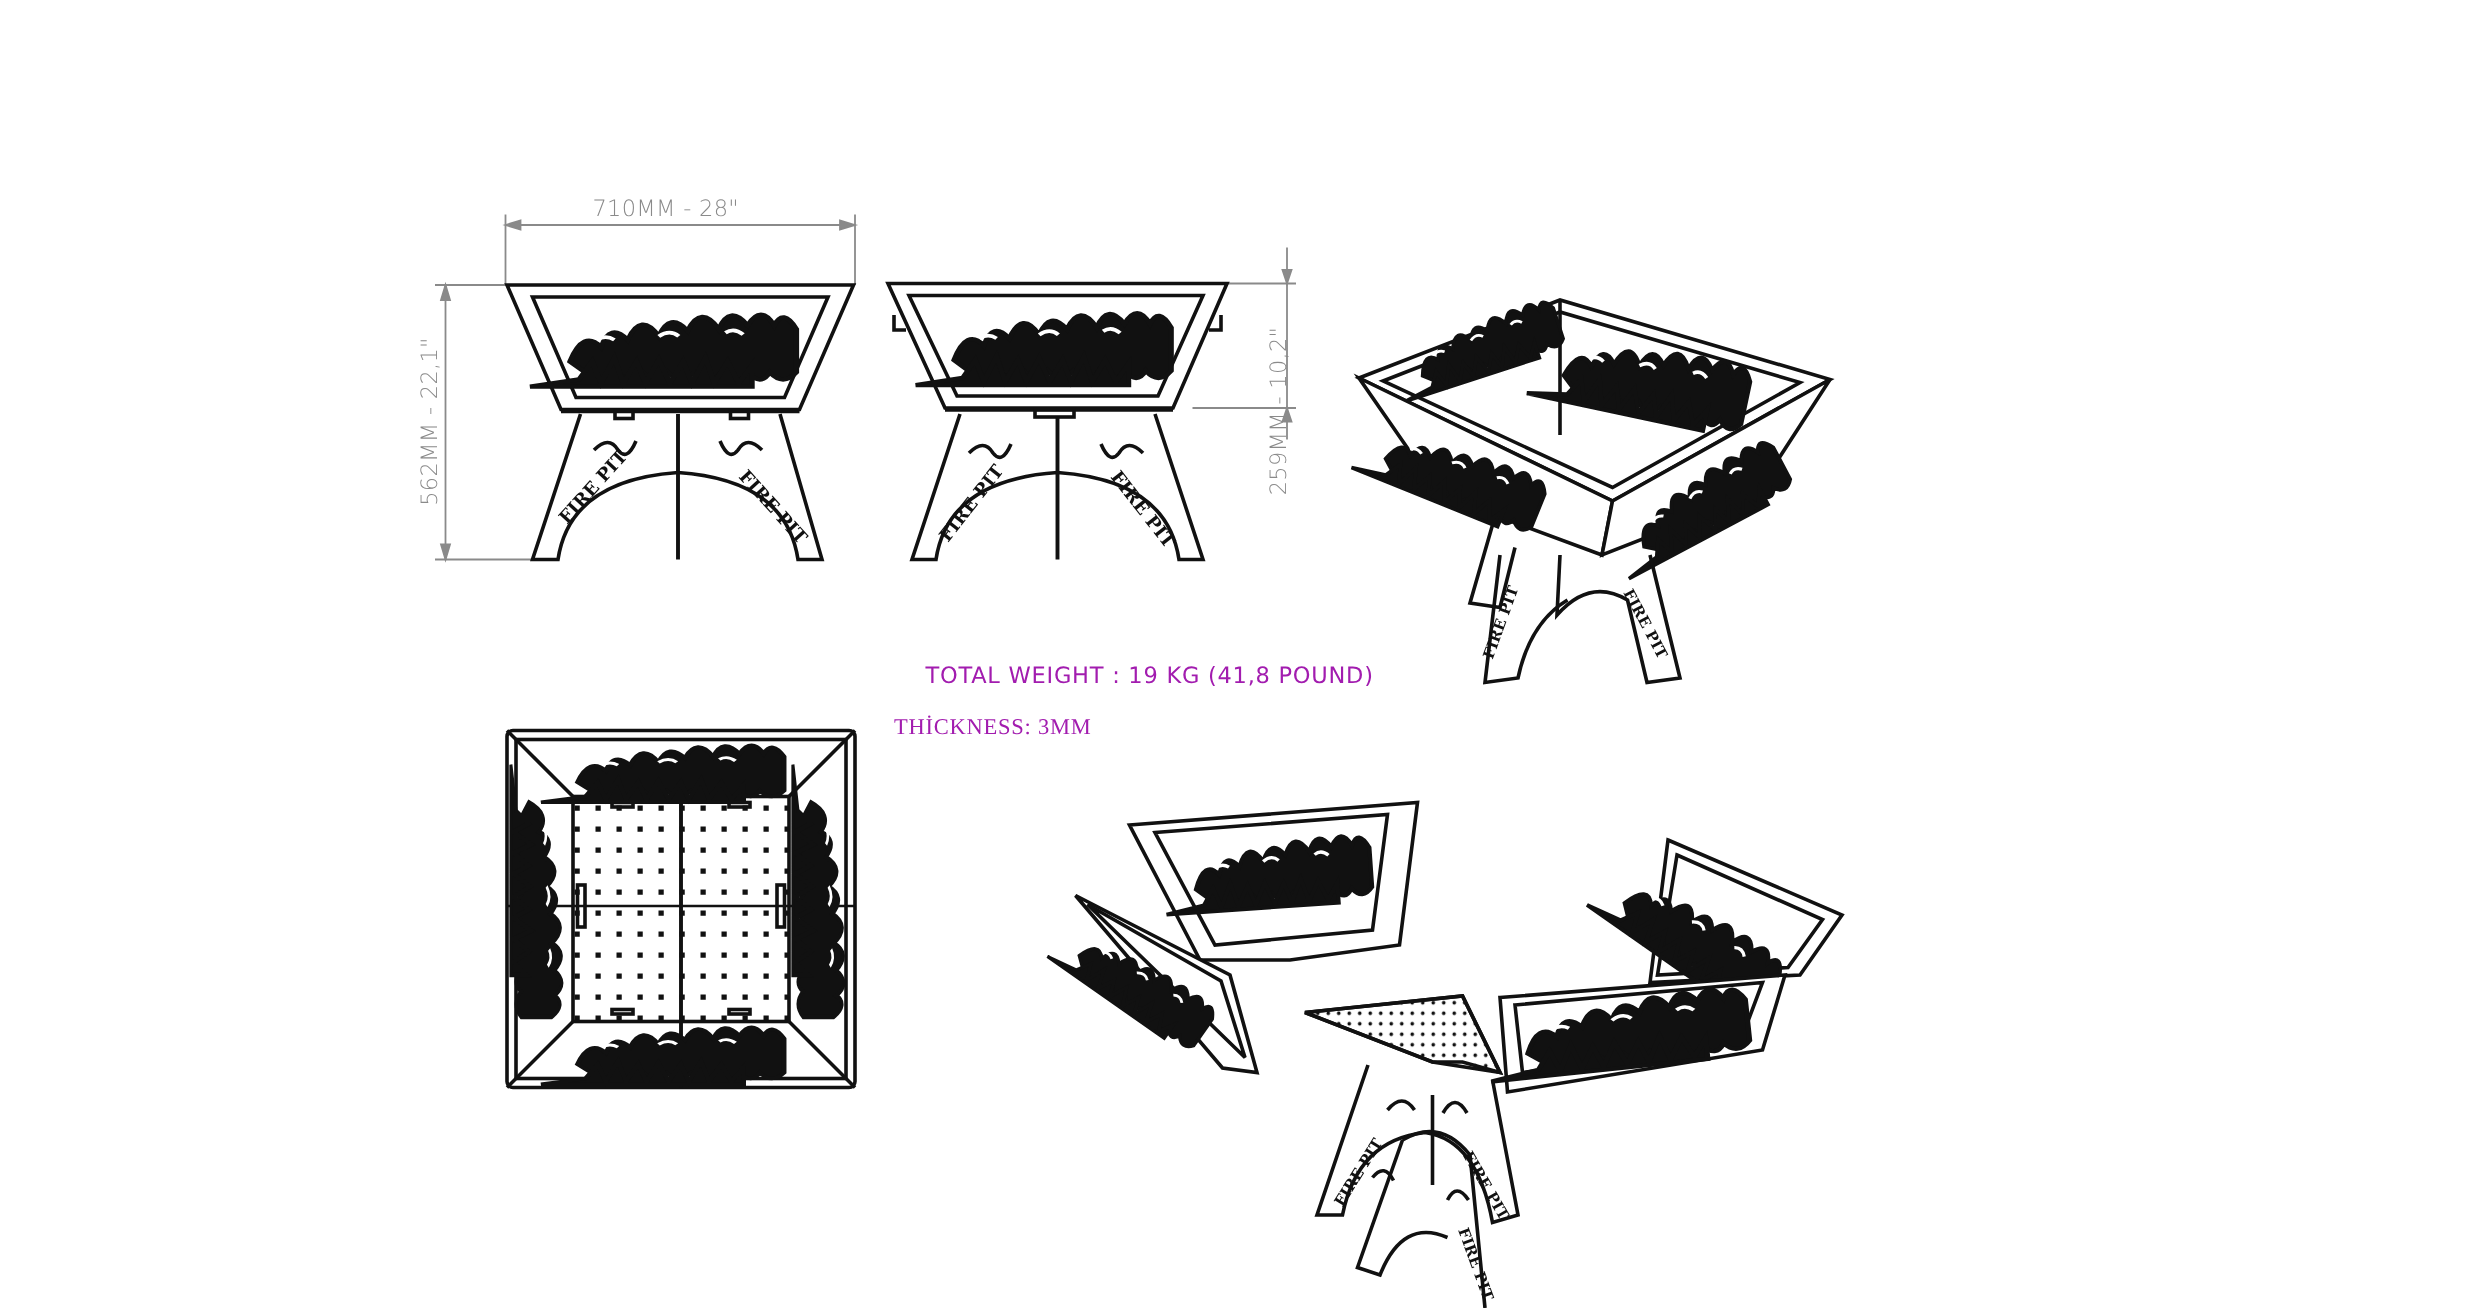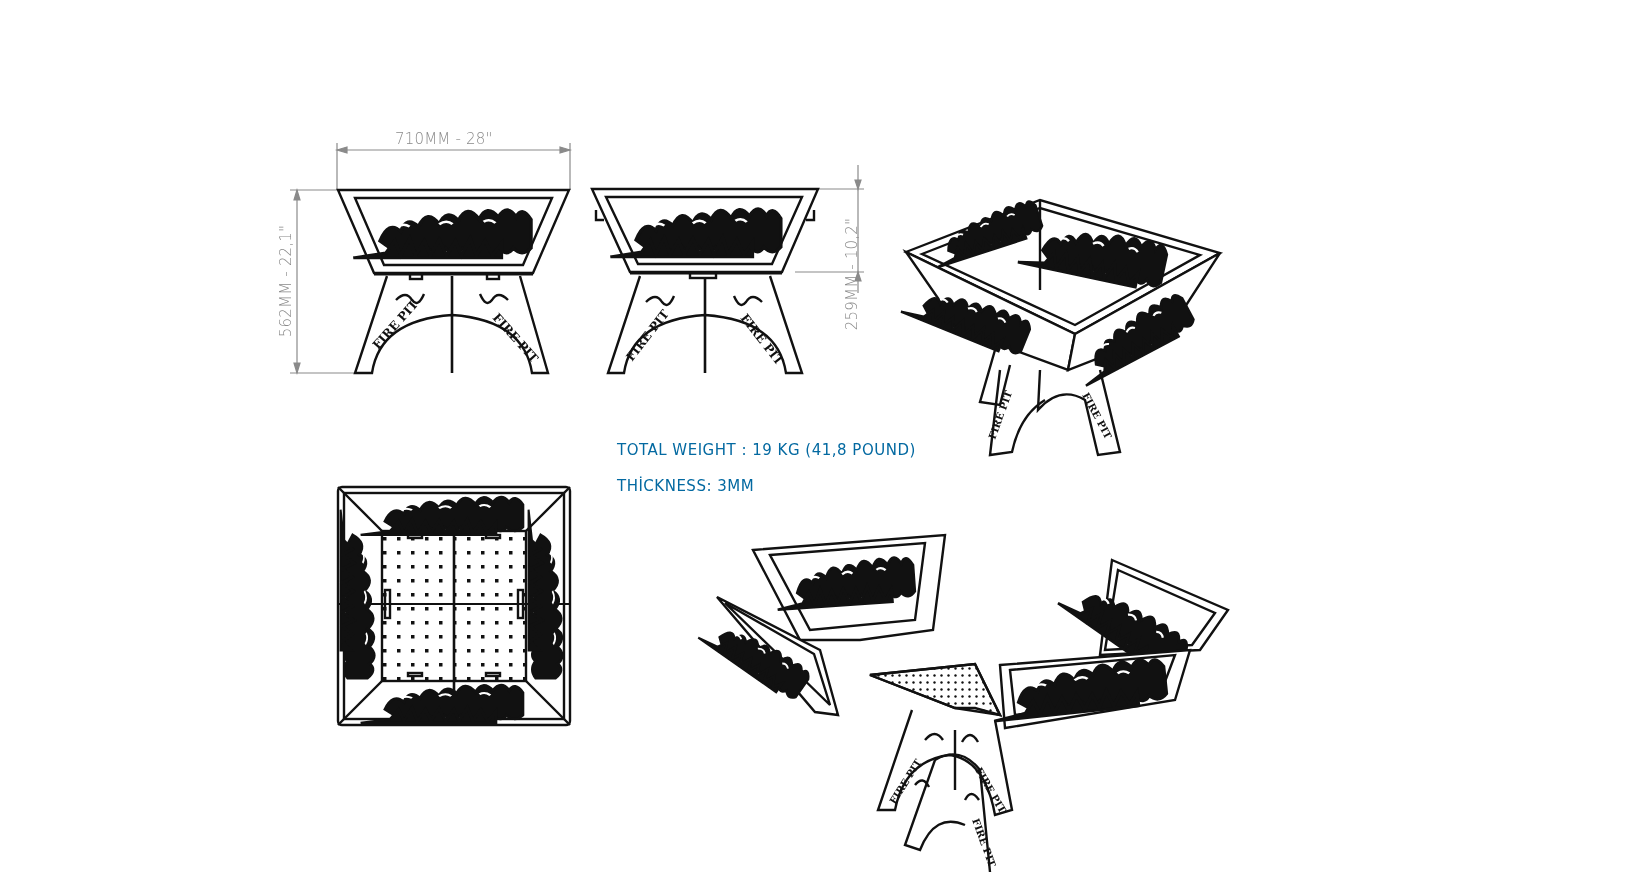--- a/index.html
+++ b/index.html
@@ -1,20 +1,20 @@
 <!DOCTYPE html>
 <html><head>
 <meta charset="utf-8">
 <style>
   html, body { margin: 0; padding: 0; background: #ffffff; }
   body { width: 1645px; height: 872px; position: relative; overflow: hidden; font-family: "DejaVu Sans", sans-serif; }
   .sheet { position: absolute; left: 0; top: 0; width: 1645px; height: 872px; }
   .dim-text { position: absolute; color: #8a8a8a; font-family: "DejaVu Sans", sans-serif; font-size: 15px; font-weight: 300; letter-spacing: 0.2px; white-space: nowrap; }
   .vert { transform-origin: center center; transform: rotate(-90deg); }
-  .note { position: absolute; color: #0369a1; font-family: "DejaVu Sans", sans-serif; font-size: 15px; letter-spacing: 0.5px; white-space: nowrap; }
+  .note { position: absolute; color: #a21caf; font-family: "DejaVu Sans", sans-serif; font-size: 15px; letter-spacing: 0.5px; white-space: nowrap; }
   svg { position: absolute; left: 0; top: 0; }
 </style>
 </head>
 <body>
 
 <div class="sheet">
 
 <svg width="1645" height="872" viewBox="0 0 1645 872">
   <defs>
     <pattern id="perf" width="7" height="7" patternUnits="userSpaceOnUse">
@@ -180,15 +180,15 @@
     <text x="975" y="770" transform="rotate(60 975 770)" font-family="DejaVu Serif, serif" font-weight="bold" font-size="10" fill="#111" stroke="none">FIRE PIT</text>
     <text x="972" y="820" transform="rotate(70 972 820)" font-family="DejaVu Serif, serif" font-weight="bold" font-size="10" fill="#111" stroke="none">FIRE PIT</text>
   </g>
 </svg>
 
 <div class="dim-text" style="left:395px; top:130px;">710MM - 28"</div>
 <div class="dim-text vert" style="left:226px; top:272px; width:120px; text-align:center;">562MM - 22,1"</div>
 <div class="dim-text vert" style="left:792px; top:265px; width:120px; text-align:center;">259MM - 10,2"</div>
 
 <div class="note" style="left:617px; top:441px;">TOTAL WEIGHT : 19 KG (41,8 POUND)</div>
-<div class="note" style="left:617px; top:477px;">THİCKNESS: 3MM</div>
+<div class="note" style="left:596px; top:477px;font-family:Liberation Serif, serif;">THİCKNESS: 3MM</div>
 
 </div>
 
 </body></html>

